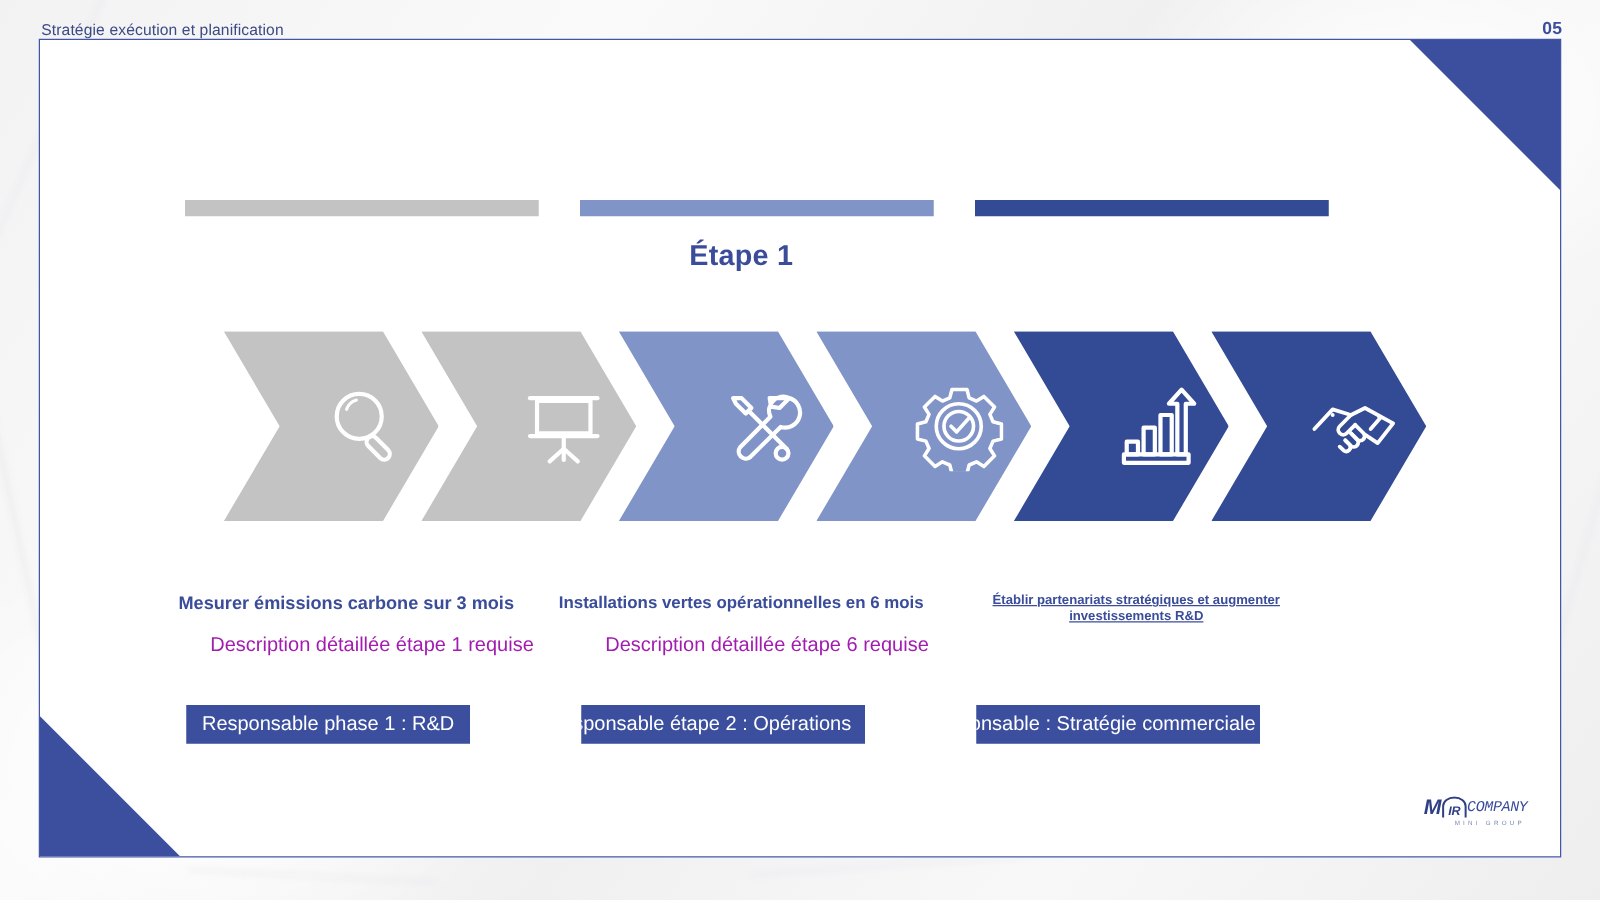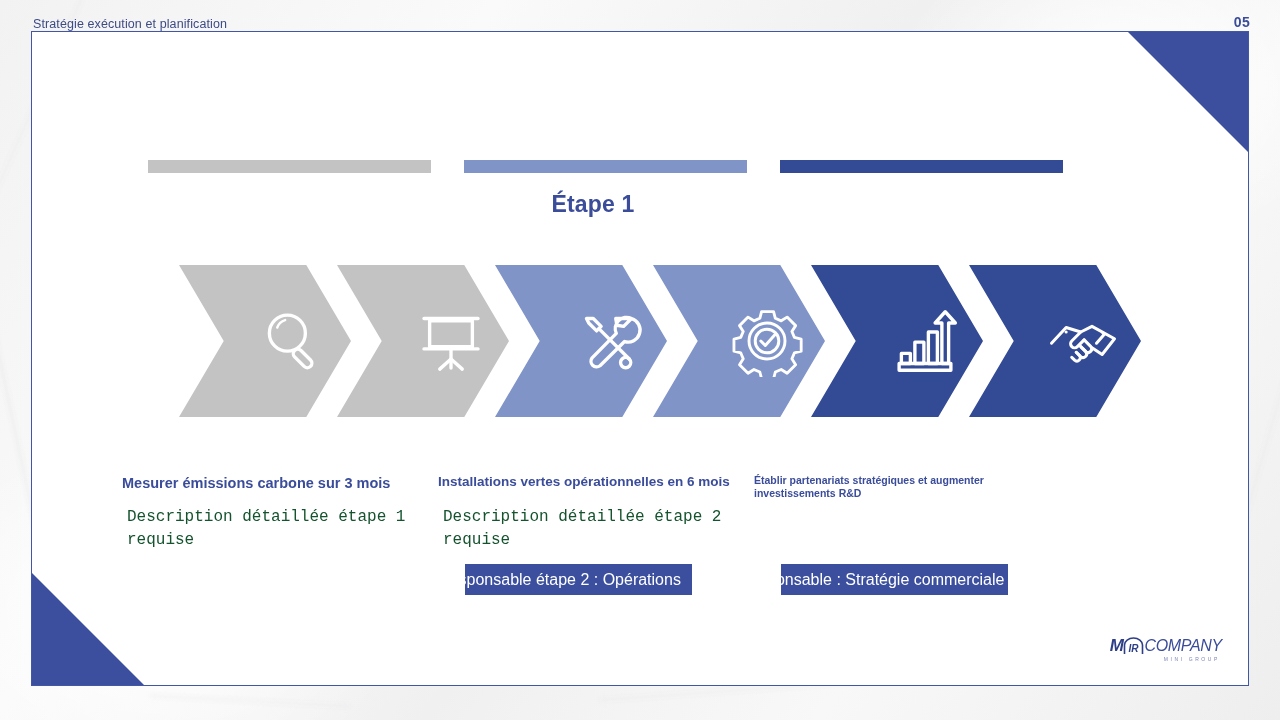--- a/index.html
+++ b/index.html
@@ -151,39 +151,38 @@
   .ci-4 { left: 710px; }
   .ci-5 { left: 868px; }
   .chev-icon svg { width: 100%; height: 100%; display: block; }
 
   
   .headline {
     position: absolute;
     top: 442px;
     left: 4px;
     width: 310px;
-    text-align: left;
+    text-align: center;
     font-weight: bold;
     color: #3a4c9a;
     line-height: 1.25;
   }
   .hl-0 { font-size: 14.5px; }
   .hl-1 { font-size: 13.5px; }
-  .hl-2 { font-size: 10.5px; }
+  .hl-2 { font-size: 10.5px; text-decoration: underline; }
 
   .desc {
     position: absolute;
     top: 474px;
     left: 9px;
     width: 300px;
-    text-align: left;
+    text-align: right;
     font-size: 16px;
-    color: #14532d;
+    color: #a21caf;
     line-height: 1.42;
-    font-family: Liberation Mono, monospace;
   }
 
   .badge {
     position: absolute;
     top: 532px;
     left: 31px;
     width: 227px;
     height: 31px;
     background: #3b4f9e;
     color: #ffffff;
@@ -222,24 +221,25 @@
     letter-spacing: -0.5px;
   }
   .logo-arch {
     position: relative;
     width: 21px;
     height: 18px;
     margin: 0 0px;
   }
   .logo-arch svg { position: absolute; left: 0; top: 0; }
   .logo-company {
-    font-size: 16px;
+    font-size: 12px;
     color: #3a4c9a;
     font-style: italic;
     letter-spacing: -0.3px;
+    font-family: Liberation Mono, monospace;
   }
   .logo-sub {
     text-align: right;
     font-size: 5px;
     color: #7b85b5;
     letter-spacing: 2.6px;
     margin-top: 1px;
     padding-right: 2px;
   }
 </style>
@@ -261,27 +261,30 @@
 
   <div class="corner-tr"></div>
   <div class="corner-bl"></div>
 
   <div class="columns">
 
     <div class="col col-0">
       <div class="top-bar" style="background:#c3c3c3;"></div>
       <div class="headline hl-0">Mesurer émissions carbone sur 3 mois</div>
       <div class="desc">Description détaillée étape 1 requise</div>
+      <div class="badge">
+        <span>Responsable phase 1 : R&amp;D</span>
+      </div>
     </div>
 
     <div class="col col-1">
       <div class="top-bar" style="background:#8094c8;"></div>
       <div class="step-title">Étape 1</div>
       <div class="headline hl-1">Installations vertes opérationnelles en 6 mois</div>
-      <div class="desc">Description détaillée étape 2 requise</div>
+      <div class="desc">Description détaillée étape 6 requise</div>
       <div class="badge badge-clip">
         <span>Responsable étape 2 : Opérations</span>
       </div>
     </div>
 
     <div class="col col-2">
       <div class="top-bar" style="background:#334a95;"></div>
       <div class="headline hl-2">Établir partenariats stratégiques et augmenter investissements R&amp;D</div>
       <div class="badge badge-clip-3">
         <span>Responsable : Stratégie commerciale</span>

